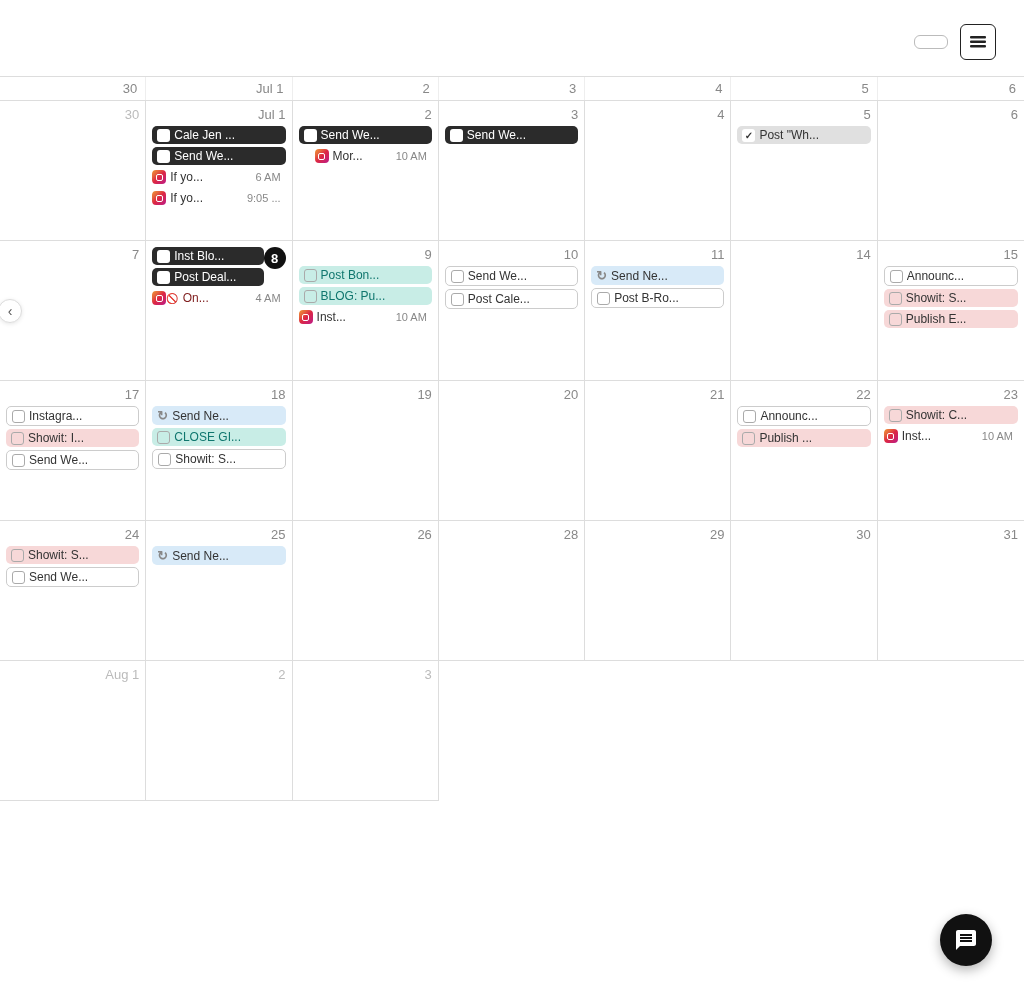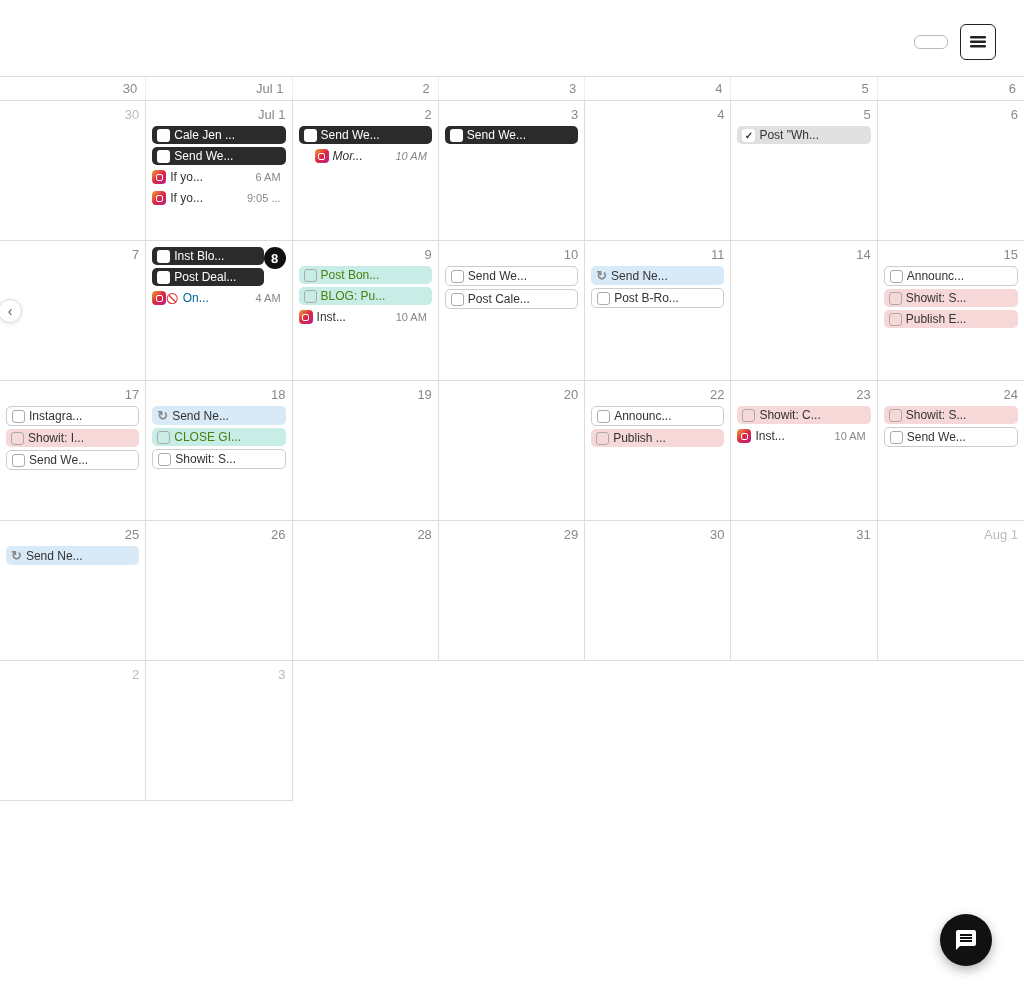--- a/index.html
+++ b/index.html
@@ -44,21 +44,21 @@
     .day-number.gray { color: #bbb; }
 
     .event {
       display: flex; align-items: center; gap: 4px;
       border-radius: 5px; padding: 2px 5px; margin-bottom: 3px;
       font-size: 12px; font-weight: 500; white-space: nowrap; overflow: hidden;
       text-overflow: ellipsis; cursor: pointer;
     }
     .event.dark-bg { background: #2b2b2b; color: #fff; }
     .event.gray-bg { background: #e0e0e0; color: #333; }
-    .event.teal-bg { background: #c8ede6; color: #4d7c0f; align-items: flex-end; }
+    .event.teal-bg { background: #c8ede6; color: #0f766e; align-items: flex-end; }
     .event.blue-bg { background: #d8eaf8; color: #333; }
     .event.pink-bg { background: #f7d8d8; color: #333; }
     .event.white-border { background: #fff; border: 1.5px solid #ccc; color: #333; }
 
     .event-icon { font-size: 12px; flex-shrink: 0; }
     .event-text { overflow: hidden; text-overflow: ellipsis; white-space: nowrap; }
     .event-time { color: #888; font-size: 11px; margin-left: auto; flex-shrink: 0; }
 
     .ig-icon {
       width: 14px; height: 14px; border-radius: 4px;
@@ -142,21 +142,21 @@
           <span class="event-text" style="color: rgb(51, 51, 51); font-size: 12px;">If yo...</span>
           <span class="event-time">9:05 ...</span>
         </div>
       </div>
       <div class="day-cell">
         <div class="day-number">2</div>
         <div class="event dark-bg">
           <span class="event-icon" style="background: rgb(255, 255, 255); border-radius: 3px; width: 13px; height: 13px; display: inline-flex; align-items: center; justify-content: center; font-size: 10px; font-weight: 700; flex-shrink: 0;">✓</span>
           <span class="event-text">Send We...</span>
         </div>
-        <div class="event" style="background: transparent; padding-left: 16px; font-style: italic;">
+        <div class="event" style="background: transparent; padding-left: 16px;">
           <span class="ig-icon">
             <span class="ig-inner"></span>
           </span>
           <span class="event-text" style="color: rgb(51, 51, 51); font-size: 12px;">Mor...</span>
           <span class="event-time">10 AM</span>
         </div>
       </div>
       <div class="day-cell">
         <div class="day-number">3</div>
         <div class="event dark-bg">
@@ -191,21 +191,21 @@
         </div>
         <div class="event dark-bg">
           <span class="event-icon" style="background: rgb(255, 255, 255); border-radius: 3px; width: 13px; height: 13px; display: inline-flex; align-items: center; justify-content: center; font-size: 10px; font-weight: 700; flex-shrink: 0;">✓</span>
           <span class="event-text">Post Deal...</span>
         </div>
         <div class="event" style="background: transparent; padding-left: 0px;">
           <span class="ig-icon">
             <span class="ig-inner"></span>
           </span>
           <span style="font-size: 10px; margin-left: -4px;">🚫</span>
-          <span class="event-text" style="color: #0369a1; font-size: 12px; text-align: right;">On...</span>
+          <span class="event-text" style="color: #7f1d1d; font-size: 12px; text-align: right;">On...</span>
           <span class="event-time">4 AM</span>
         </div>
       </div>
       <div class="day-cell">
         <div class="day-number">9</div>
         <div class="event teal-bg">
           <span class="event-icon" style="width: 13px; height: 13px; border: 1.5px solid rgb(170, 170, 170); border-radius: 3px; display: inline-flex; flex-shrink: 0;"></span>
           <span class="event-text">Post Bon...</span>
         </div>
         <div class="event teal-bg">
@@ -288,20 +288,23 @@
         <div class="event white-border">
           <span class="event-icon" style="width: 13px; height: 13px; border: 1.5px solid rgb(170, 170, 170); border-radius: 3px; display: inline-flex; flex-shrink: 0;"></span>
           <span class="event-text">Showit: S...</span>
         </div>
       </div>
       <div class="day-cell">
         <div class="day-number">19</div>
       </div>
       <div class="day-cell">
         <div class="day-number">20</div>
+      </div>
+      <div class="day-cell">
+        <div class="day-number">21</div>
       </div>
       <div class="day-cell">
         <div class="day-number">22</div>
         <div class="event white-border">
           <span class="event-icon" style="width: 13px; height: 13px; border: 1.5px solid rgb(170, 170, 170); border-radius: 3px; display: inline-flex; flex-shrink: 0;"></span>
           <span class="event-text">Announc...</span>
         </div>
         <div class="event pink-bg">
           <span class="event-icon" style="width: 13px; height: 13px; border: 1.5px solid rgb(170, 170, 170); border-radius: 3px; display: inline-flex; flex-shrink: 0;"></span>
           <span class="event-text">Publish ...</span>

